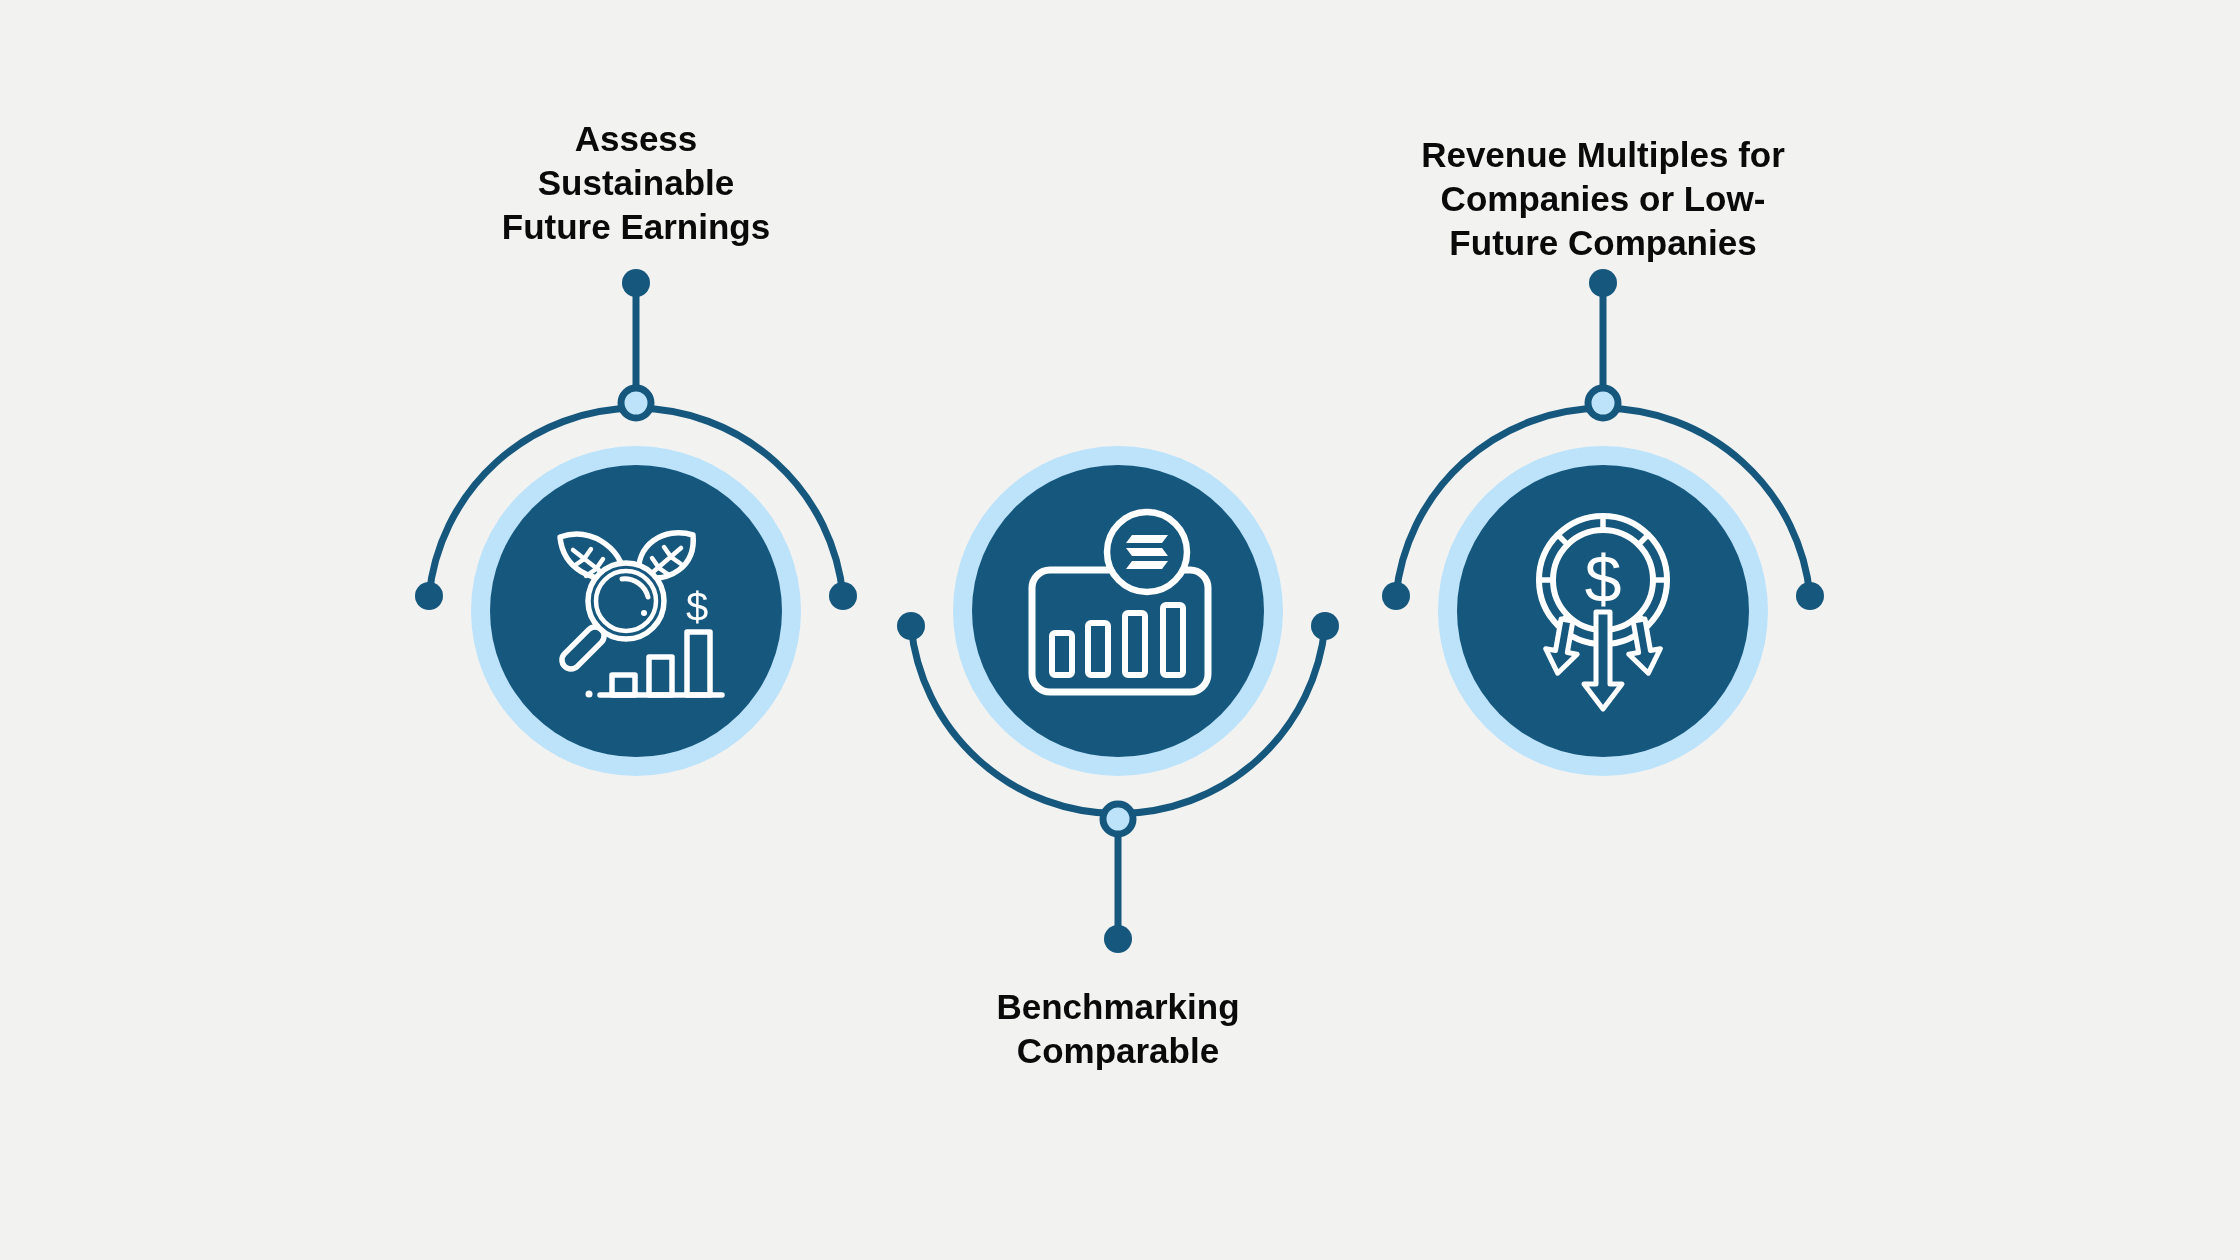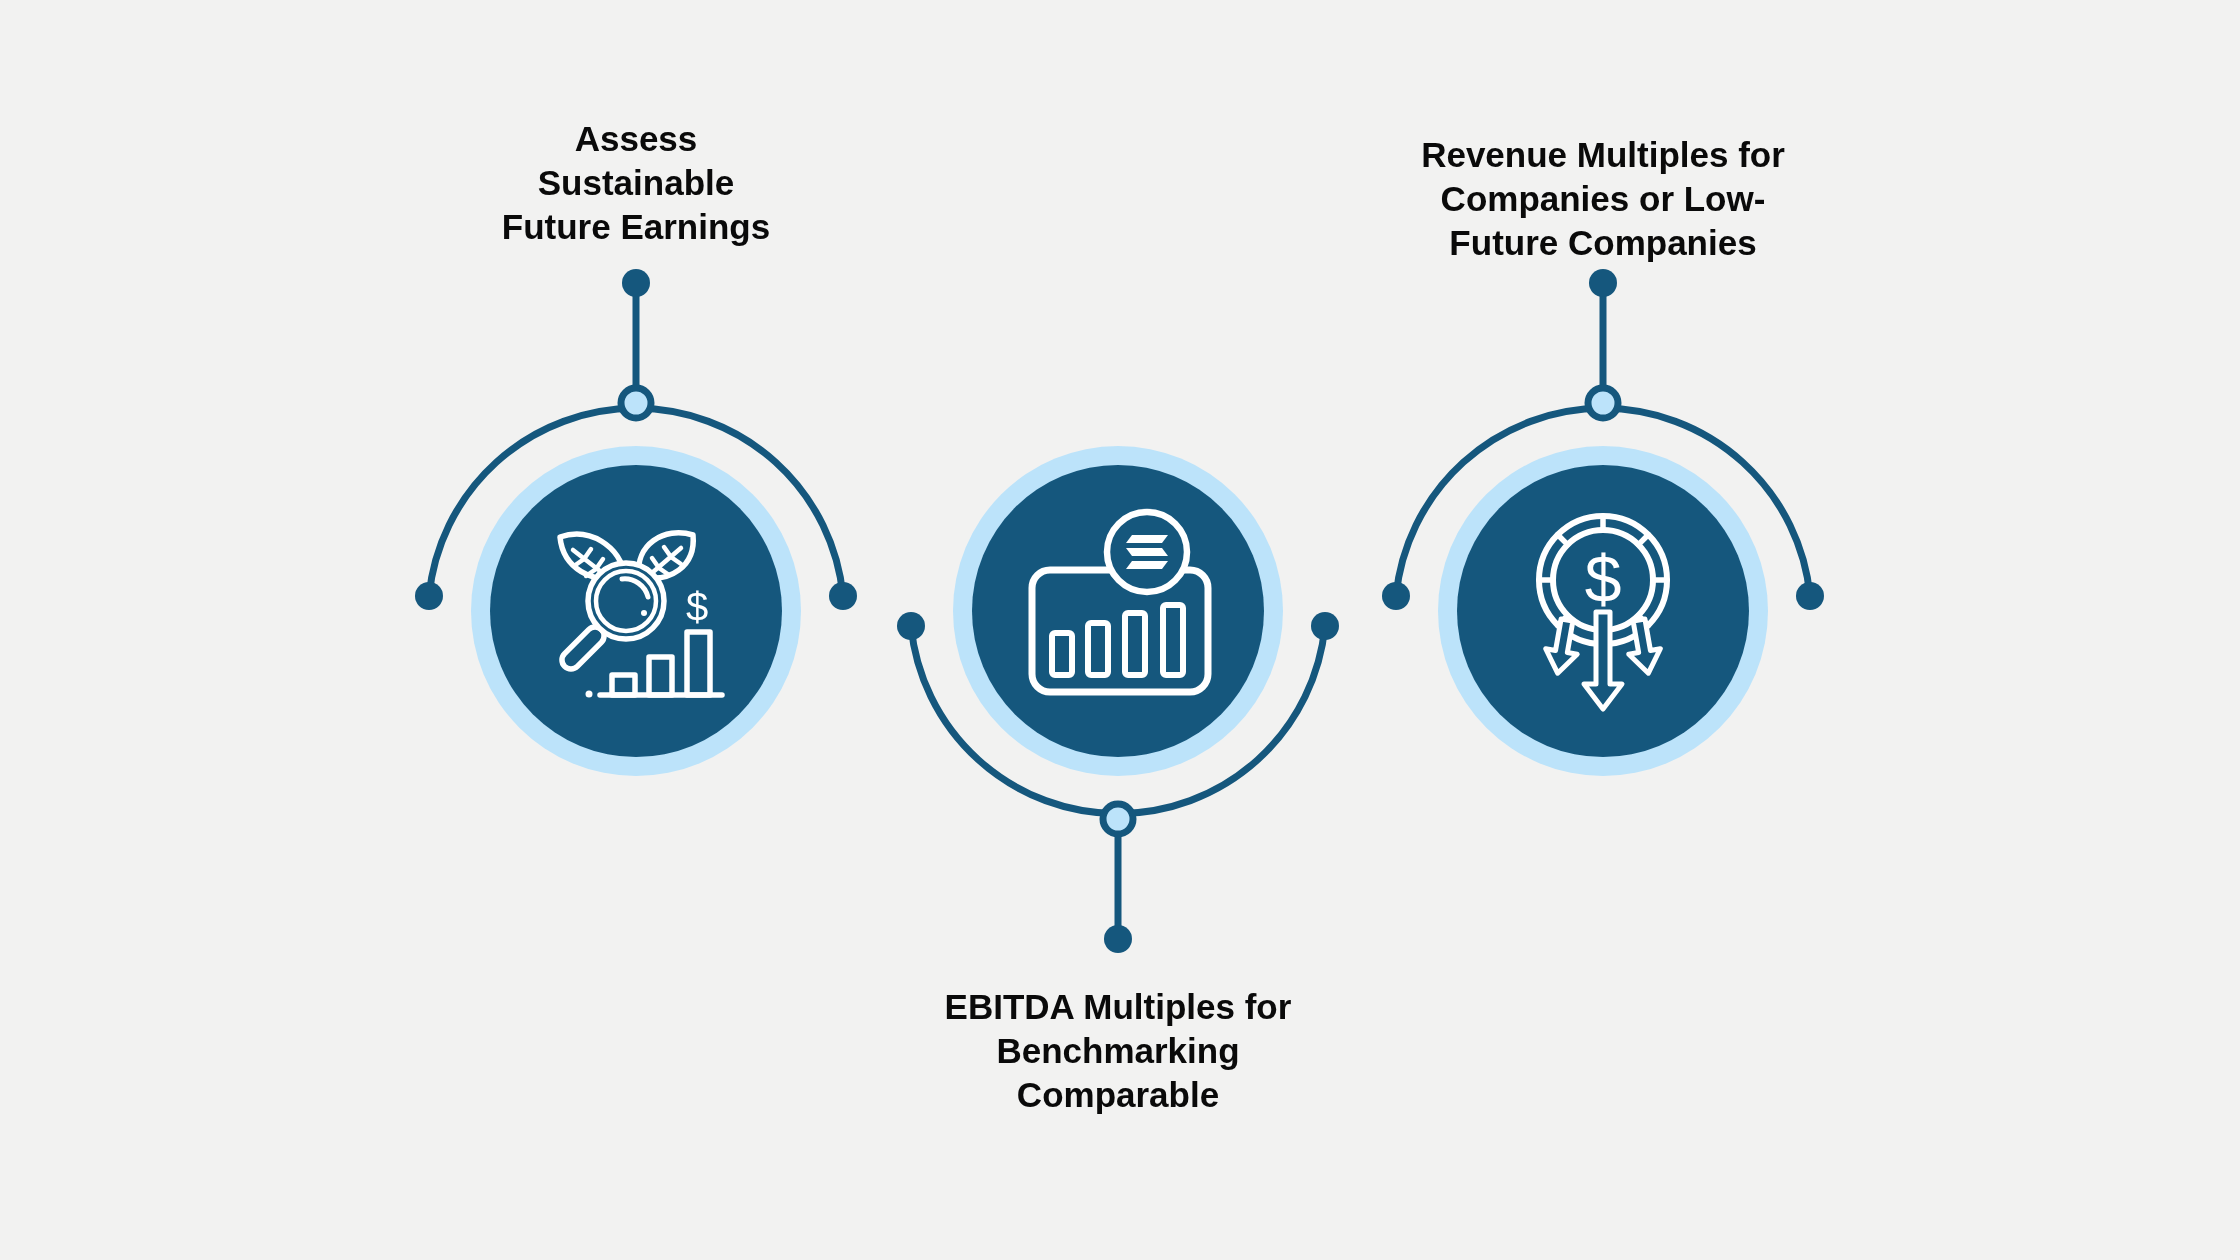--- a/index.html
+++ b/index.html
@@ -142,21 +142,20 @@
   </g>
 </svg>
 
 <div class="label" style="left:636px; top:117px;">
   <div>Assess</div>
   <div>Sustainable</div>
   <div>Future Earnings</div>
 </div>
 
 <div class="label" style="left:1118px; top:985px;">
-  <div>EBITDA Multiples for</div>
   <div>Benchmarking</div>
   <div>Comparable</div>
 </div>
 
 <div class="label" style="left:1603px; top:133px;">
   <div>Revenue Multiples for</div>
   <div>Companies or Low-</div>
   <div>Future Companies</div>
 </div>
 

